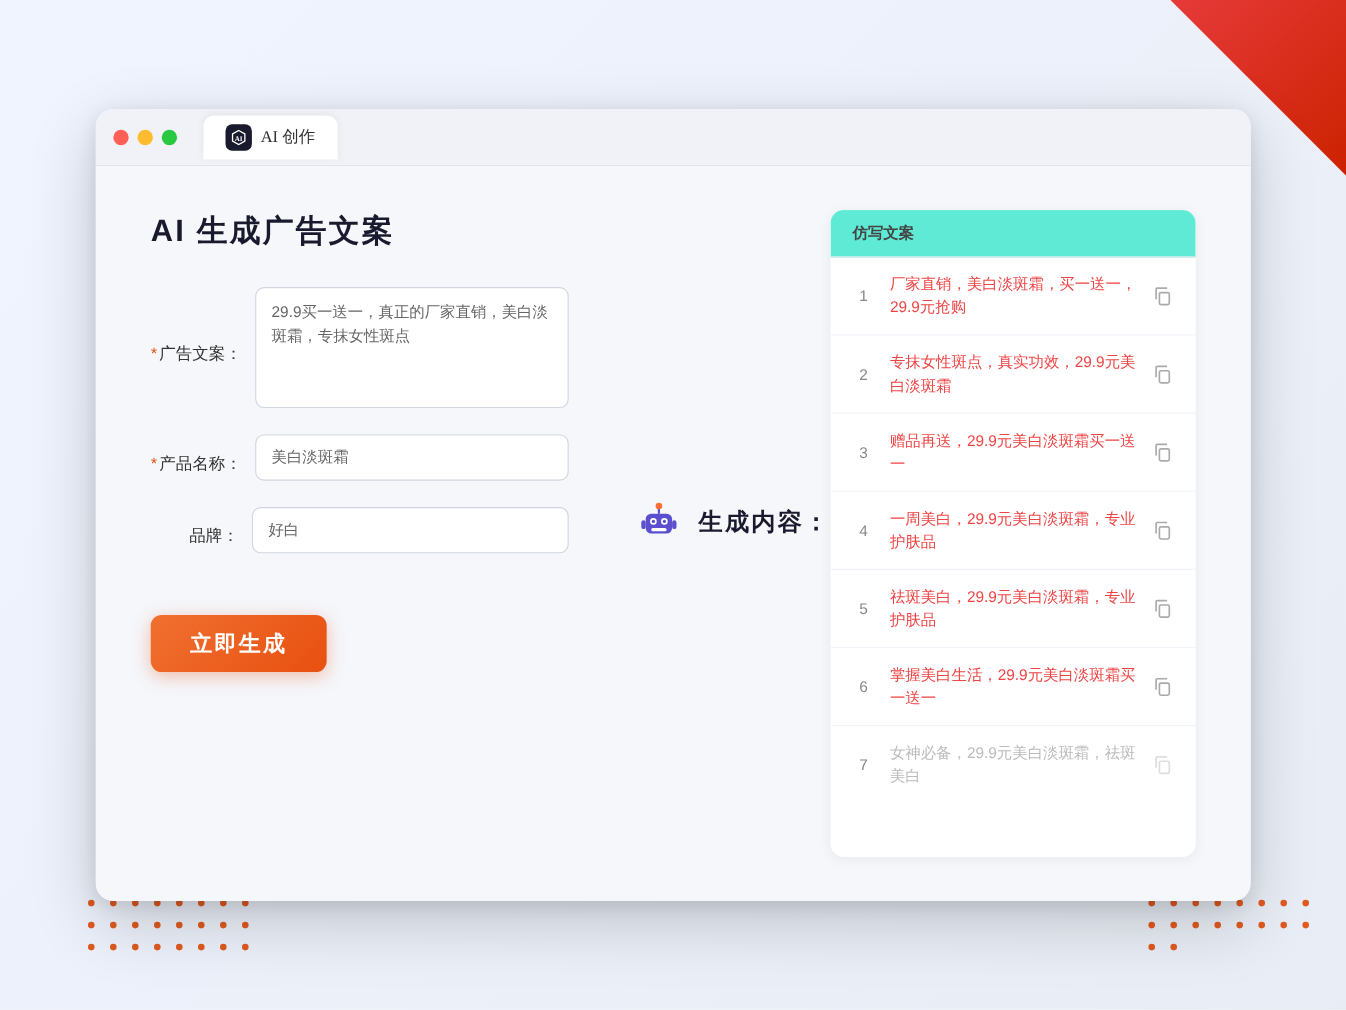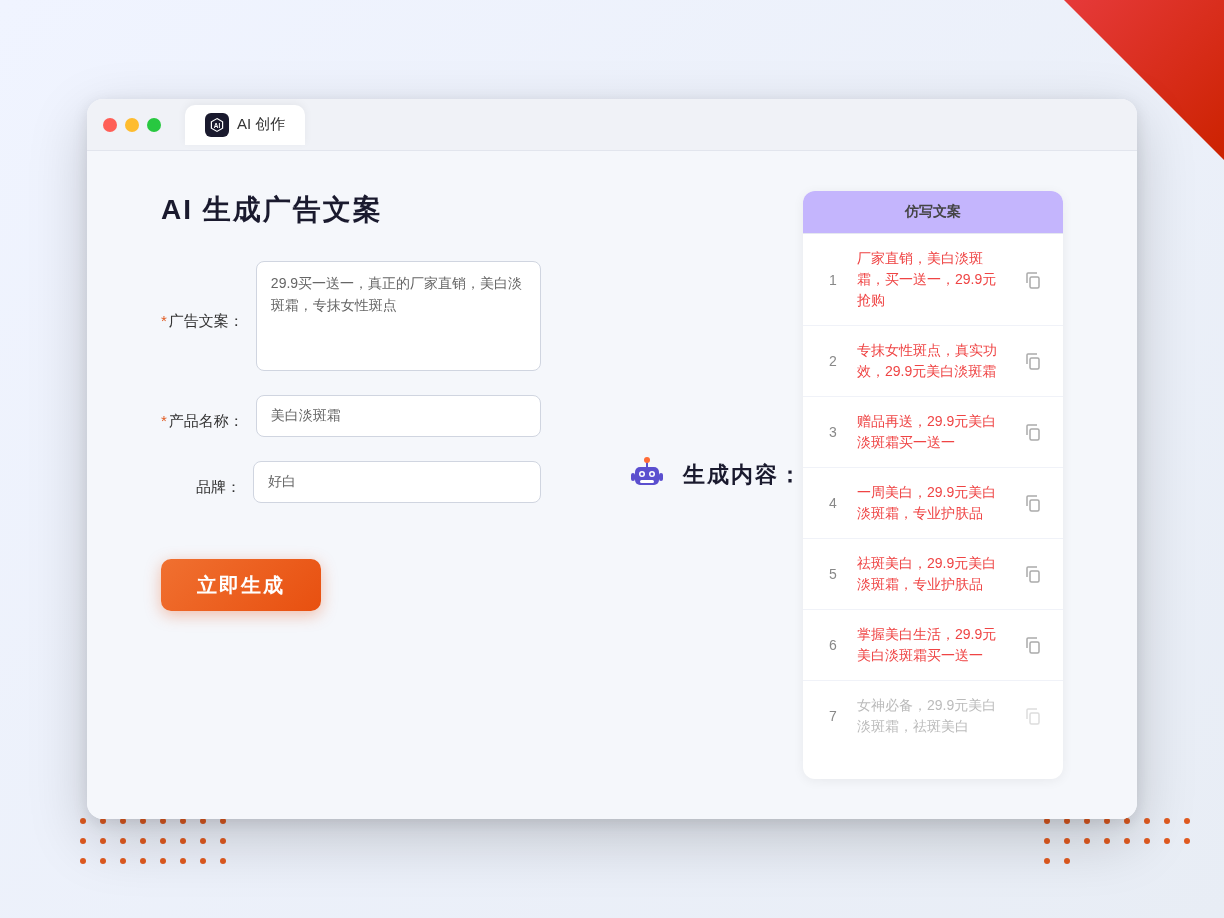--- a/index.html
+++ b/index.html
@@ -70,20 +70,21 @@
 
     
     .title-bar {
       height: 52px;
       background: #f0f2f7;
       border-bottom: 1px solid #e2e5ed;
       display: flex;
       align-items: center;
       padding: 0 16px;
       gap: 16px;
+      font-family: Liberation Serif, serif;
     }
     .window-controls {
       display: flex;
       gap: 8px;
       align-items: center;
     }
     .control-btn {
       width: 14px;
       height: 14px;
       border-radius: 50%;
@@ -119,22 +120,22 @@
     .tab-label {
       font-size: 15px;
       color: #333;
       font-weight: 500;
     }
 
     
     .content-area {
       display: flex;
       height: calc(100% - 52px);
-      padding: 40px 74px;
-      gap: 84px;
+      padding: 40px 50px;
+      gap: 60px;
       background: #f5f7fb;
     }
 
     
     .left-panel {
       flex: 0 0 380px;
       display: flex;
       flex-direction: column;
       gap: 0;
     }
@@ -224,27 +225,26 @@
     }
 
     .result-table {
       background: #fff;
       border-radius: 12px;
       overflow: hidden;
       box-shadow: 0 2px 12px rgba(0,0,0,0.06);
       flex: 1;
     }
     .table-header {
-      background: #c4b5fd;
+      background: #5eead4;
       padding: 12px 20px;
       font-size: 14px;
       font-weight: 600;
       color: #444;
       border-bottom: 1px solid #e5e8f0;
-      text-align: center;
     }
     .table-row {
       display: flex;
       align-items: center;
       padding: 14px 20px;
       border-bottom: 1px solid #f0f2f8;
       gap: 14px;
     }
     .table-row:last-child {
       border-bottom: none;

